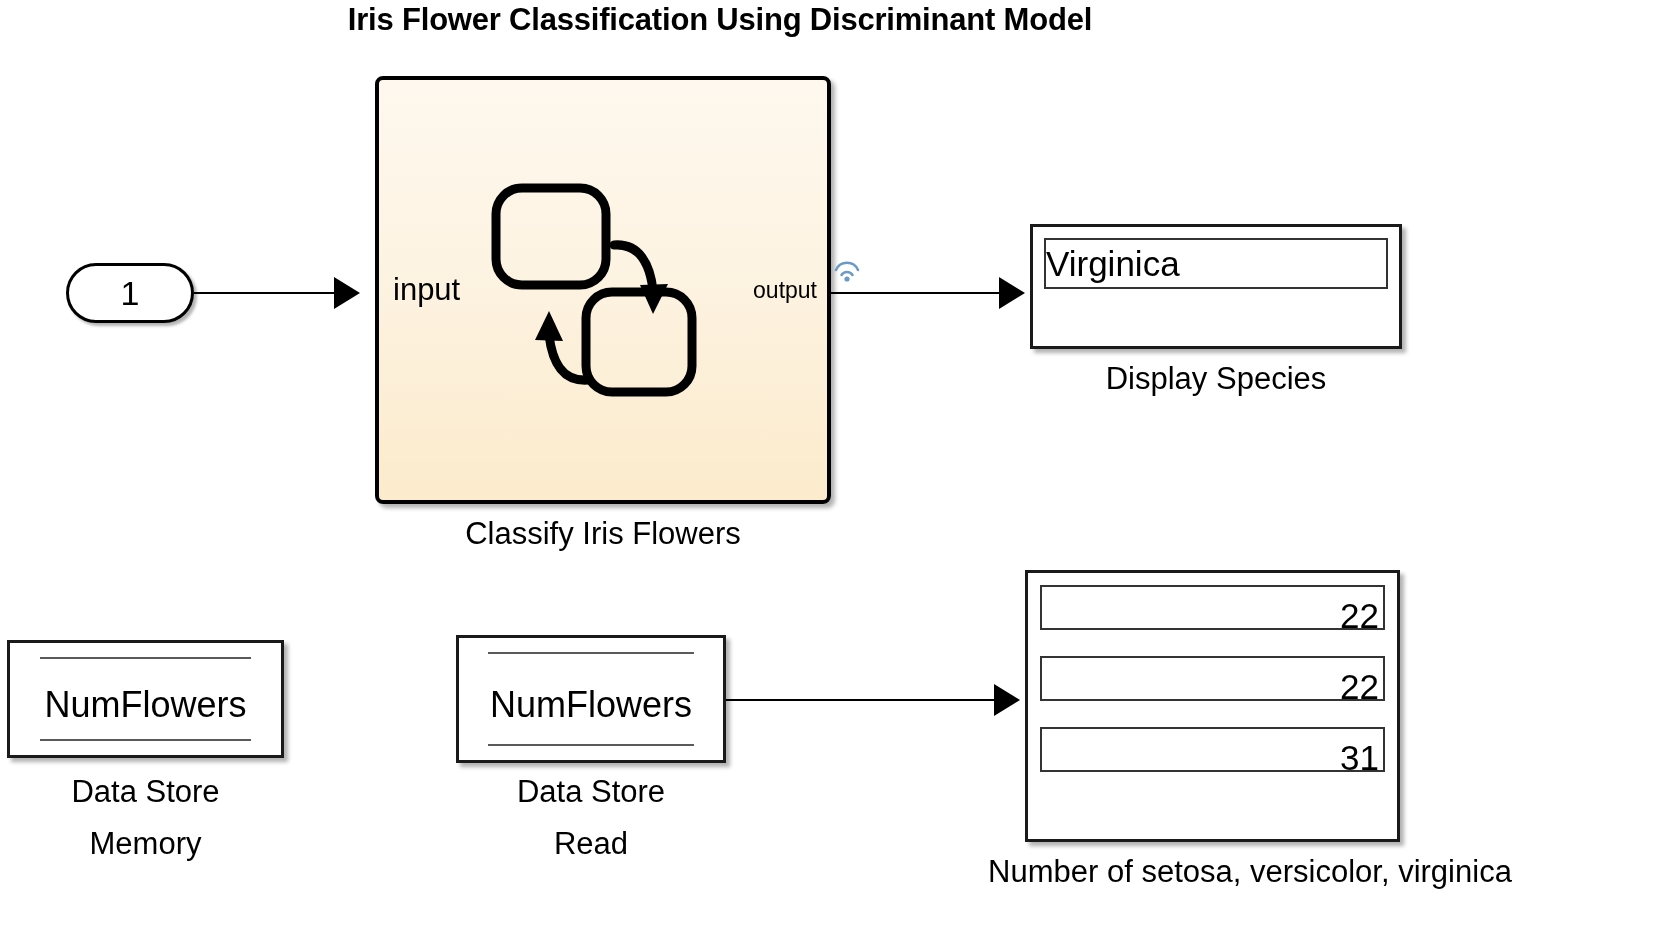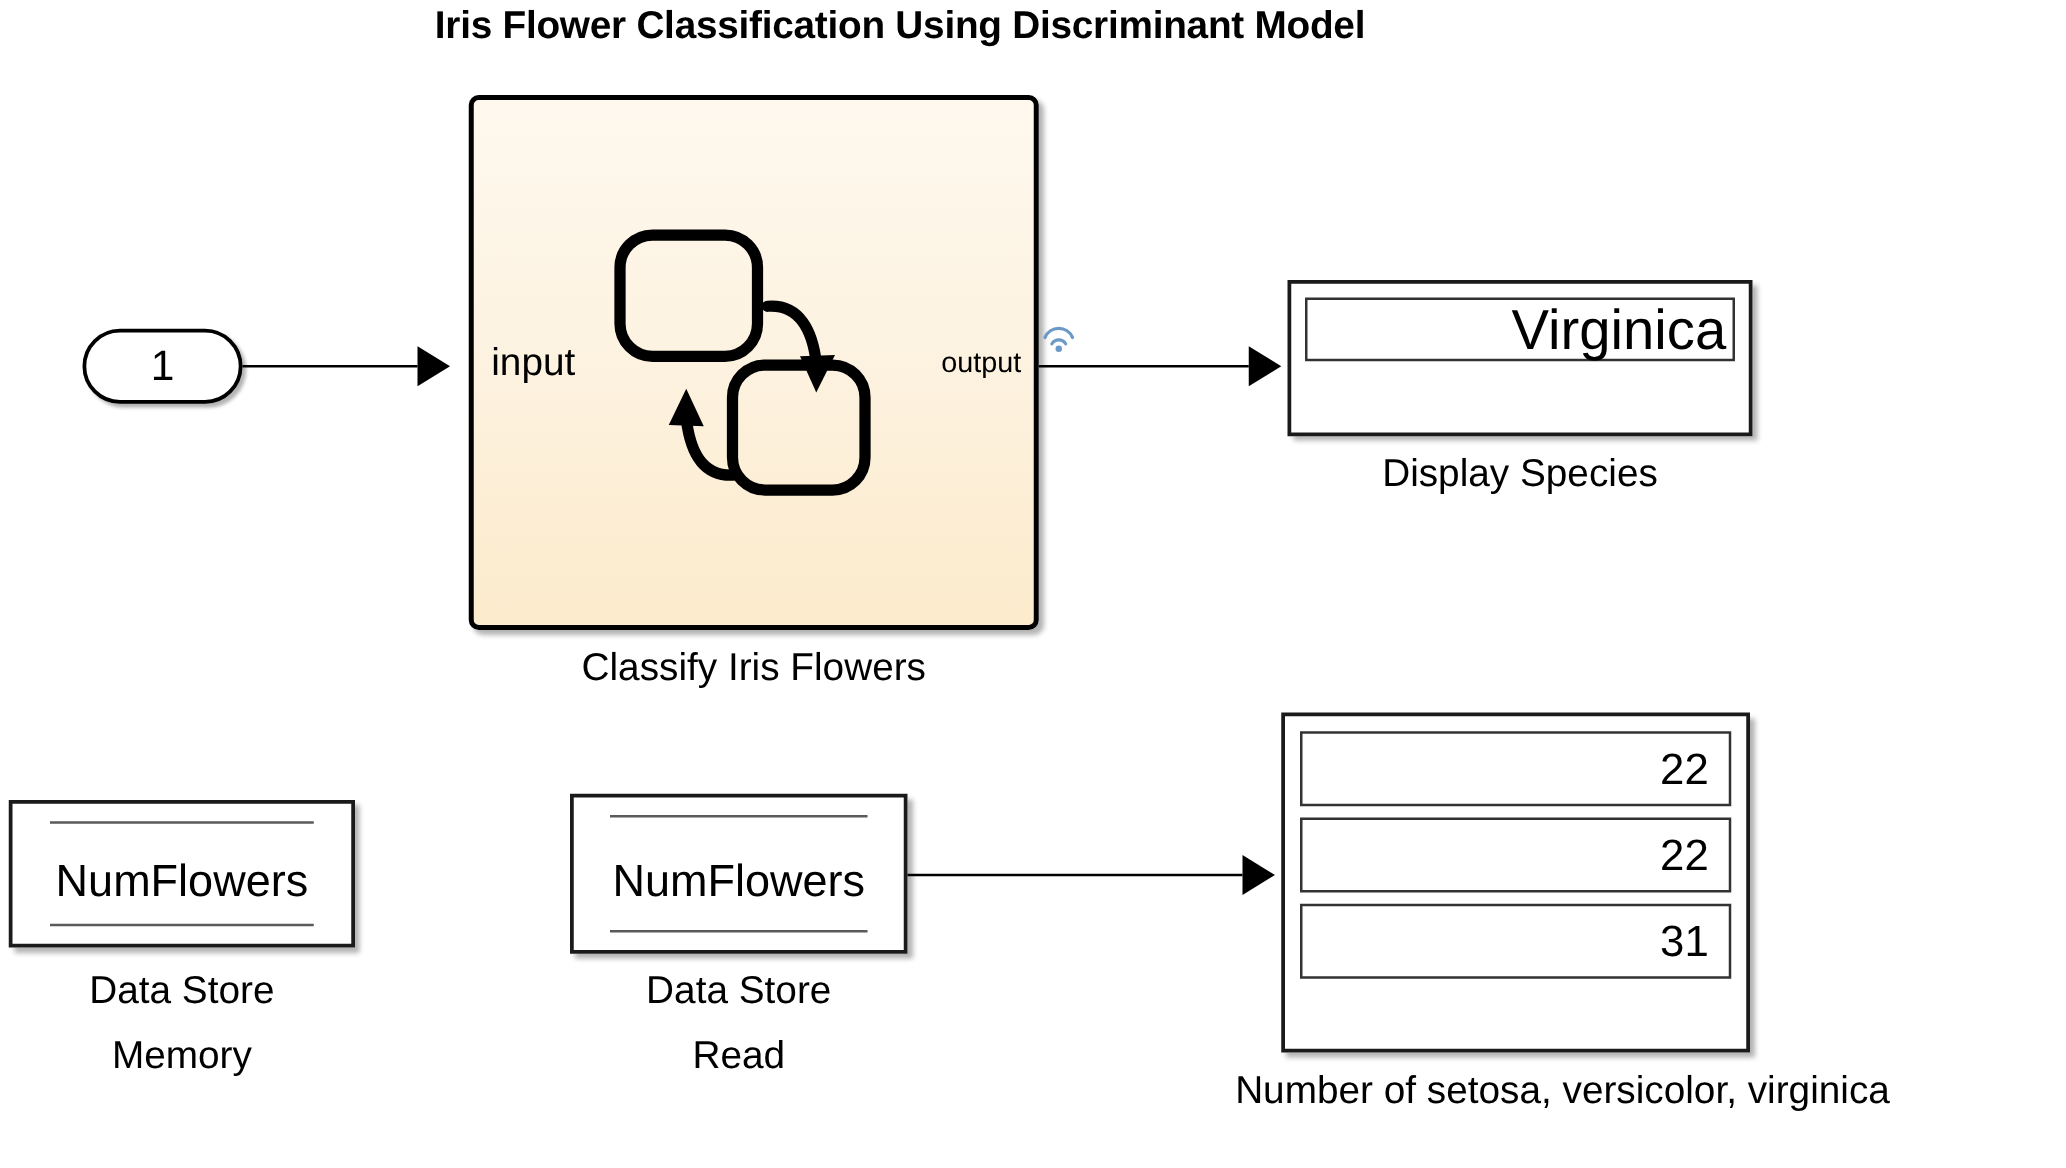--- a/index.html
+++ b/index.html
@@ -130,22 +130,22 @@
     border: 3px solid #1a1a1a;
     background: #ffffff;
     box-shadow: 4px 4px 4px rgba(0,0,0,0.30);
     box-sizing: border-box;
     padding: 11px 11px 0 11px;
   }
   #display-species-field {
     border: 2px solid #333;
     height: 51px;
     line-height: 47px;
-    text-align: right;
-    font-size: 45px;
+    text-align: left;
+    font-size: 35px;
     padding-right: 5px;
     box-sizing: border-box;
     background: #fff;
   }
   #display-species-caption {
     left: 1030px;
     top: 353px;
     width: 372px;
   }
 
@@ -213,26 +213,26 @@
     width: 375px;
     height: 272px;
     border: 3px solid #1a1a1a;
     background: #ffffff;
     box-shadow: 4px 4px 4px rgba(0,0,0,0.30);
     box-sizing: border-box;
     padding: 12px 12px 0 12px;
   }
   .counts-field {
     border: 2px solid #333;
-    height: 60px;
+    height: 45px;
     line-height: 57px;
     text-align: right;
     font-size: 35px;
-    padding-right: 16px;
-    margin-bottom: 9px;
+    padding-right: 4px;
+    margin-bottom: 26px;
     box-sizing: border-box;
     background: #fff;
   }
   #counts-display-caption {
     left: 855px;
     top: 846px;
     width: 790px;
     font-size: 31px;
   }
 

